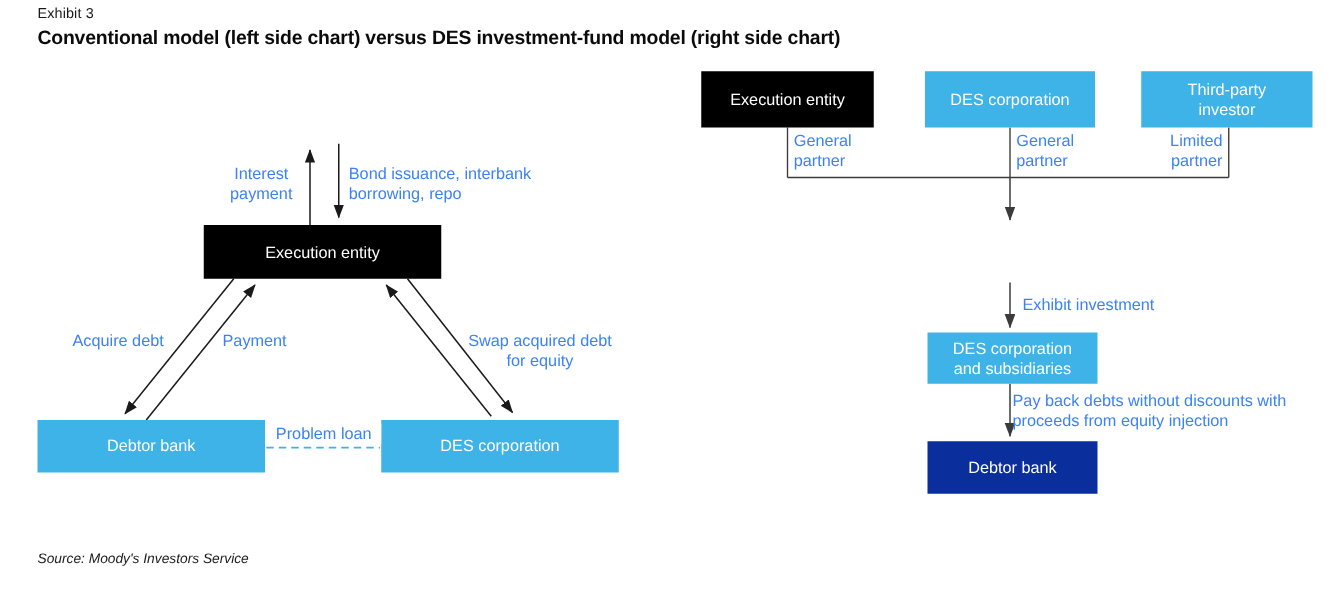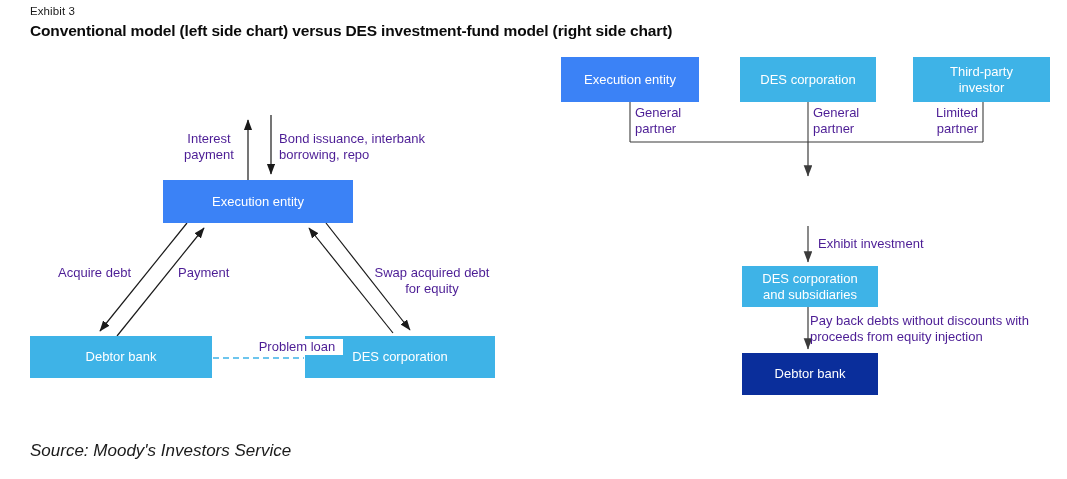--- a/index.html
+++ b/index.html
@@ -35,62 +35,62 @@
     font-size: 15.5px;
     font-weight: bold;
     color: #0b0b0b;
     letter-spacing: -0.15px;
     white-space: nowrap;
   }
   .source-note {
     position: absolute;
     left: 30px;
     top: 441px;
-    font-size: 17px;
+    font-size: 11px;
     font-style: italic;
     color: #1a1a1a;
   }
 
   
   .node {
     position: absolute;
     display: flex;
     align-items: center;
     justify-content: center;
     text-align: center;
     color: #ffffff;
     font-size: 13px;
     line-height: 16px;
     box-sizing: border-box;
     padding: 2px 4px;
     white-space: pre-line;
   }
   .node.navy      { background: #0A2E9B; }
-  .node.orange    { background: #3b82f6; }
+  .node.orange    { background: #000000; }
   .node.lightblue { background: #3EB3E7; }
 
   .ellipse {
     position: absolute;
     display: flex;
     align-items: center;
     justify-content: center;
     text-align: center;
     color: #ffffff;
     font-size: 13px;
     background: #5B0F8F;
     border-radius: 50%;
     box-sizing: border-box;
   }
 
   
   .conn-label {
     position: absolute;
     font-size: 13px;
     line-height: 16px;
-    color: #4c1d95;
+    color: #3b82f6;
     white-space: pre-line;
   }
   .conn-label.center { text-align: center; }
   .conn-label.right  { text-align: right; }
 
   
   #wires {
     position: absolute;
     left: 0;
     top: 0;
@@ -176,21 +176,21 @@
 payment</div>
 
   <div class="conn-label" style="left:58px; top:265px; width:100px;">Acquire debt</div>
 
   <div class="conn-label" style="left:178px; top:265px; width:80px;">Payment</div>
 
 
   <div class="conn-label center" style="left:362px; top:265px; width:140px;">Swap acquired debt
 for equity</div>
 
-  <div class="conn-label center" style="left:213px; top:339px; width:92px; background:#ffffff;padding-left:38px;">Problem loan</div>
+  <div class="conn-label center" style="left:213px; top:339px; width:92px; background:#ffffff;">Problem loan</div>
 
   <div class="node orange" style="left:561px; top:57px; width:138px; height:45px;">Execution entity</div>
 
   <div class="node lightblue" style="left:740px; top:57px; width:136px; height:45px;">DES corporation</div>
 
   <div class="node lightblue" style="left:913px; top:57px; width:137px; height:45px;">Third-party
 investor</div>
 
 
   <div class="node lightblue" style="left:742px; top:266px; width:136px; height:41px;">DES corporation

